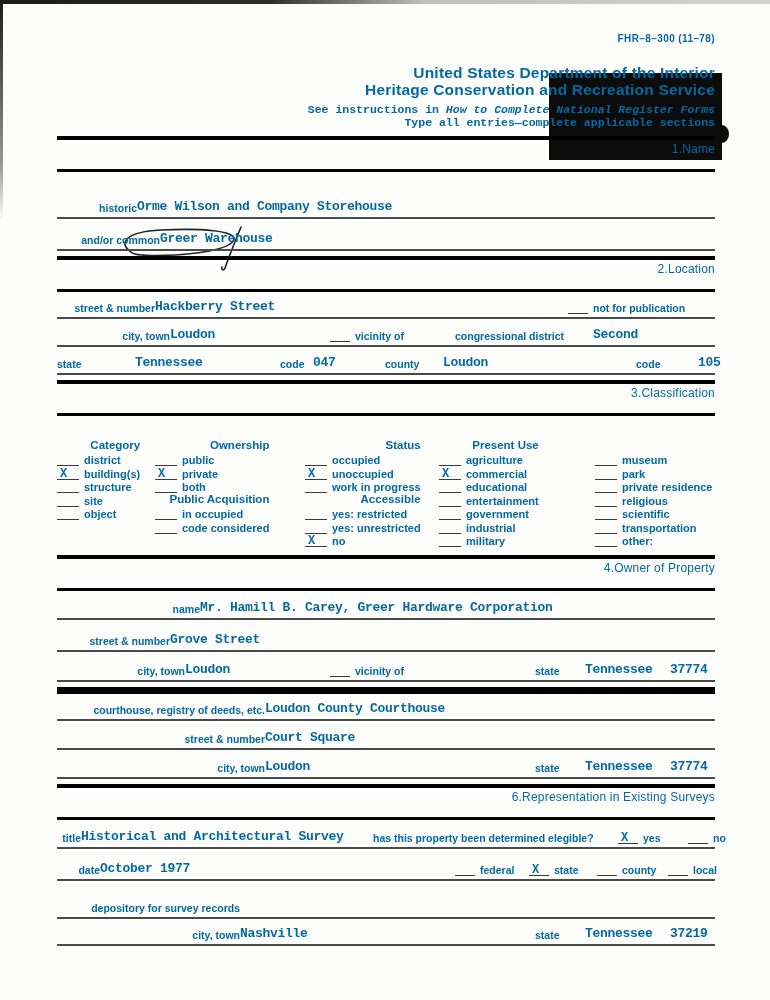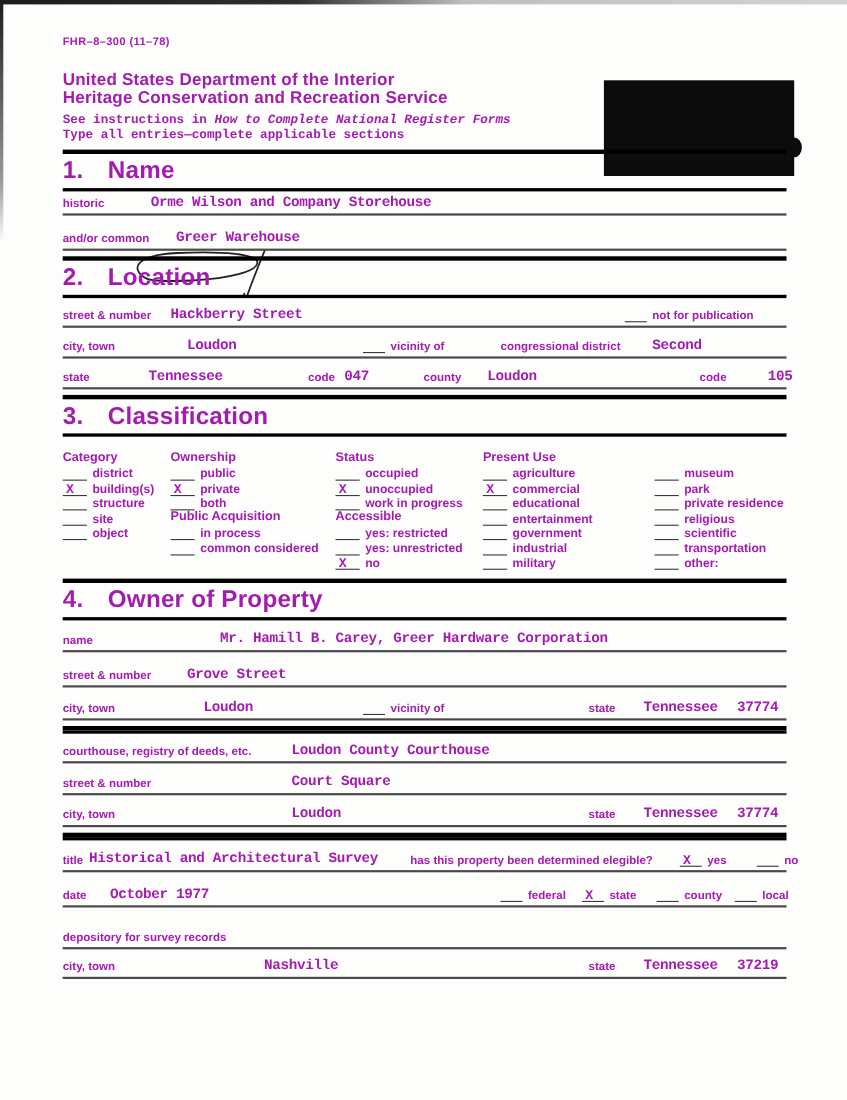--- a/index.html
+++ b/index.html
@@ -1,46 +1,46 @@
 <!DOCTYPE html>
 <html><head>
 <meta charset="utf-8">
 <style>
   html,body{margin:0;padding:0;background:#ffffff;}
   .page{position:relative;width:770px;height:1000px;background:#fdfdfc;overflow:hidden;
-        font-family:"Liberation Sans",sans-serif;color:#a21caf;}
+        font-family:"Liberation Sans",sans-serif;color:#0369a1;text-align:right;}
   .edge-top{position:absolute;top:0;left:0;right:0;height:4px;
         background:linear-gradient(to right,#1b1b1b 0%,#2e2e2e 35%,#bfbfbf 55%,#d2d2d2 100%);}
   .edge-left{position:absolute;top:0;left:0;width:3px;height:220px;
         background:linear-gradient(#1b1b1b,#9a9a9a 75%,rgba(255,255,255,0));}
   .inner{position:relative;padding:0 55px 0 57px;}
   .form-number{margin-top:33px;font-size:10px;font-weight:bold;letter-spacing:.4px;}
   .agency{margin-top:21px;font-size:15.5px;font-weight:bold;line-height:16.5px;letter-spacing:.2px;}
   .big-title{margin-top:7px;font-size:23.5px;font-weight:bold;line-height:25px;letter-spacing:.3px;}
   .instr{margin-top:5px;font-size:11.5px;font-weight:bold;line-height:13px;font-family:Liberation Mono, monospace;}
   .instr .it{font-style:italic;}
   .redaction{position:absolute;left:549px;top:73px;width:173px;height:87px;background:#0c0c0c;}
   .redaction:after{content:"";position:absolute;right:-7px;top:52px;width:14px;height:18px;
         border-radius:50%;background:#0c0c0c;}
   .bar-top{height:4px;background:#000;}
   .bar-bot{height:3px;background:#000;}
-  .sec-head{font-size:22px;font-weight:bold;padding:2px 0 3px;letter-spacing:.2px;}
+  .sec-head{font-size:12px;font-weight:normal;padding:2px 0 13px;letter-spacing:.2px;}
   .sec-head .num{display:inline-block;width:41px;}
   .frow{position:relative;display:flex;align-items:flex-end;border-bottom:2px solid #4a4a4a;
         padding-bottom:3px;box-sizing:border-box;}
   .flabel{font-size:10.5px;font-weight:bold;flex:none;}
   .mono{font-family:"Liberation Mono","DejaVu Sans Mono",monospace;font-size:13px;font-weight:bold;
         letter-spacing:-.3px;white-space:pre;}
   .abs{position:absolute;bottom:3px;}
   .ckline{display:flex;align-items:flex-end;}
   .blank{position:relative;flex:none;width:20px;height:11px;border-bottom:1.5px solid #3a3a3a;margin-right:5px;}
   .blank .mark{position:absolute;left:3px;bottom:-2px;font-family:"Liberation Mono","DejaVu Sans Mono",monospace;
         font-size:12px;font-weight:bold;}
   .ckline .cklabel{font-size:10.5px;font-weight:bold;}
-  .grid{position:relative;height:112px;margin-top:13px;}
+  .grid{position:relative;height:112px;margin-top:23px;}
   .col{position:absolute;top:0;}
   .ck-head{font-size:11.5px;font-weight:bold;height:13.5px;}
   .ck{display:flex;align-items:flex-end;height:13.5px;}
   .ck .blank{width:22px;height:9px;margin-right:5px;}
   .ck .cklabel{font-size:11px;font-weight:bold;line-height:11px;}
   .annot{position:absolute;left:113px;top:226px;pointer-events:none;}
 </style>
 </head>
 <body>
 
@@ -65,21 +65,21 @@
 
     <div class="instr">
       <div><span>See instructions in </span><span class="it">How to Complete National Register Forms</span></div>
       <div>Type all entries—complete applicable sections</div>
     </div>
 
     <div class="bar-top" style="margin-top:7px"></div>
     <div class="sec-head"><span class="num">1.</span><span>Name</span></div>
     <div class="bar-bot"></div>
 
-    <div class="frow" style="height:22px">
+    <div class="frow" style="height:47px">
       <span class="flabel" style="width:80px">historic</span>
       <span class="mono">Orme Wilson and Company Storehouse</span>
     </div>
     <div class="frow" style="height:32px">
       <span class="flabel" style="width:103px">and/or common</span>
       <span class="mono">Greer Warehouse</span>
     </div>
 
     <div class="bar-top" style="margin-top:5px"></div>
     <div class="sec-head"><span class="num">2.</span><span>Location</span></div>
@@ -170,27 +170,27 @@
             <span class="blank">
               <span class="mark"></span>
             </span>
             <span class="cklabel">both</span>
           </div>
         <div class="ck-head">Public Acquisition</div>
         <div class="ck">
             <span class="blank">
               <span class="mark"></span>
             </span>
-            <span class="cklabel">in process</span>
-          </div>
-        <div class="ck">
-            <span class="blank">
-              <span class="mark"></span>
-            </span>
-            <span class="cklabel">common considered</span>
+            <span class="cklabel">in occupied</span>
+          </div>
+        <div class="ck">
+            <span class="blank">
+              <span class="mark"></span>
+            </span>
+            <span class="cklabel">code considered</span>
           </div>
       </div>
       <div class="col" style="left:248px">
         <div class="ck-head">Status</div>
         <div class="ck">
             <span class="blank">
               <span class="mark"></span>
             </span>
             <span class="cklabel">occupied</span>
           </div>
@@ -354,20 +354,21 @@
     </div>
     <div class="frow" style="height:29px">
       <span class="flabel" style="width:208px">city, town</span>
       <span class="mono">Loudon</span>
       <span class="flabel abs" style="left:478px">state</span>
       <span class="mono abs" style="left:528px">Tennessee</span>
       <span class="mono abs" style="left:613px">37774</span>
     </div>
 
     <div class="bar-top" style="margin-top:5px"></div>
+    <div class="sec-head"><span class="num">6.</span><span>Representation in Existing Surveys</span></div>
     <div class="bar-bot"></div>
 
     <div class="frow" style="height:29px">
       <span class="flabel" style="width:24px">title</span>
       <span class="mono">Historical and Architectural Survey</span>
       <span class="flabel abs" style="left:316px">has this property been determined elegible?</span>
       <span class="ckline abs" style="left:561px">
         <span class="blank">
             <span class="mark">X</span>
           </span>

